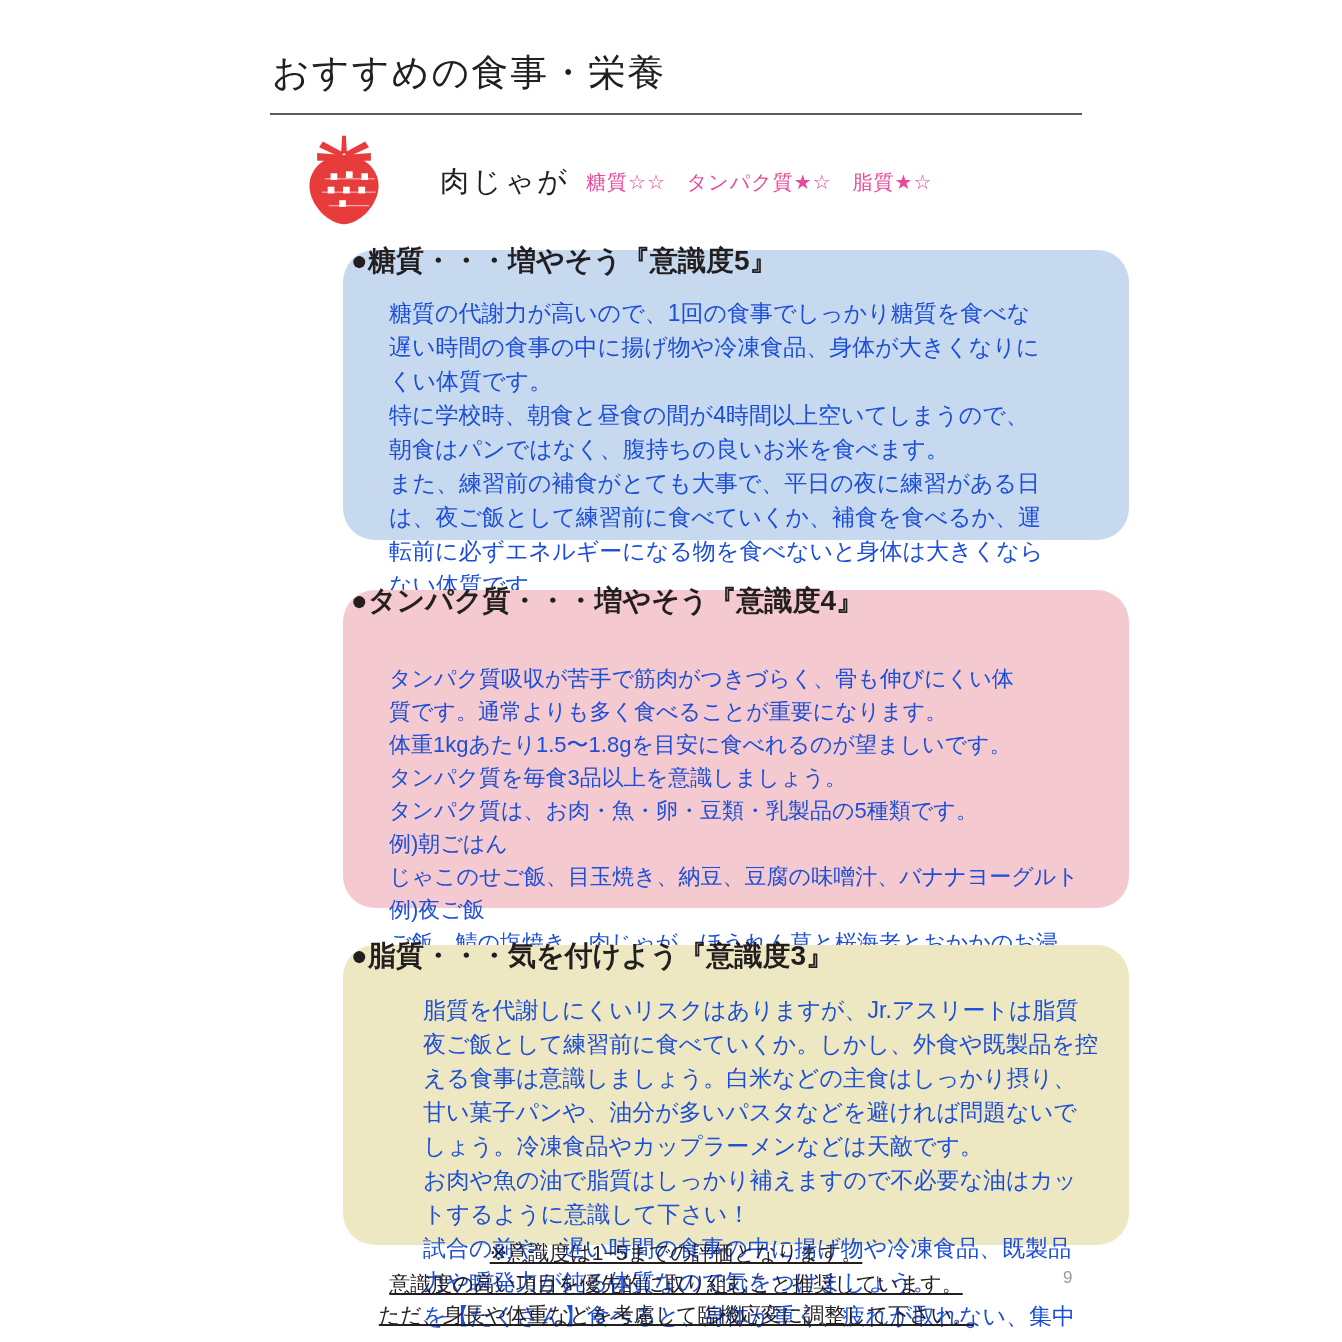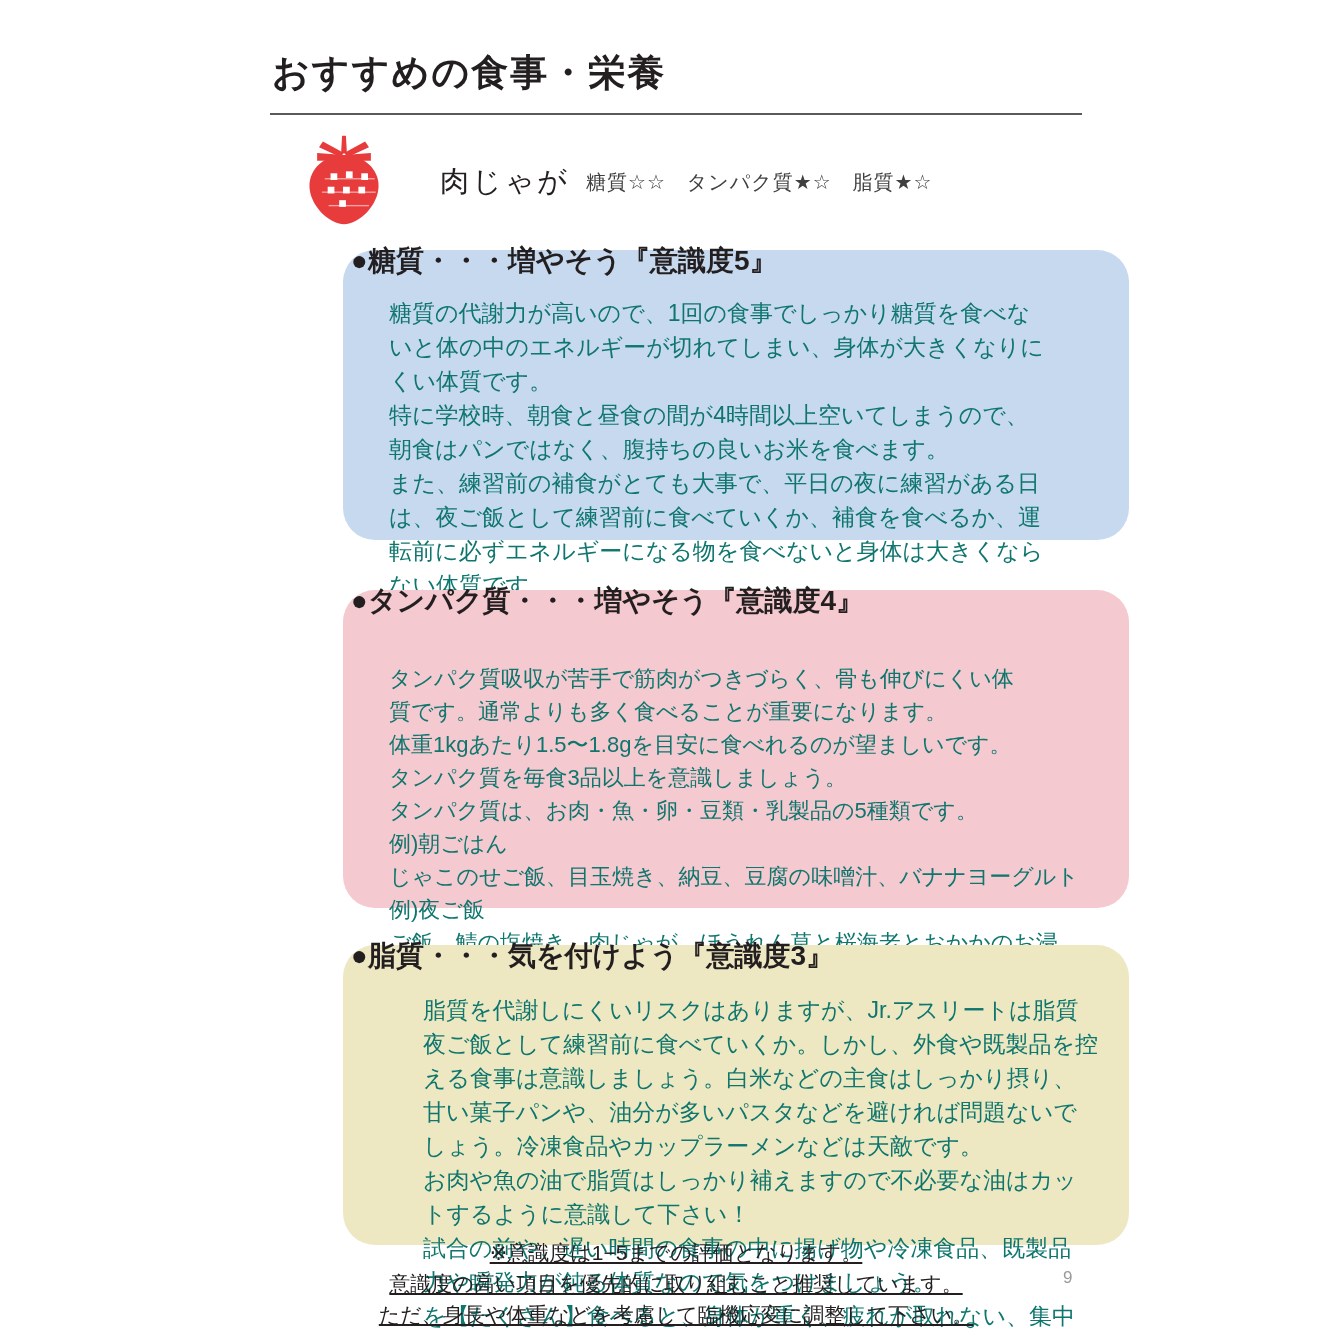--- a/index.html
+++ b/index.html
@@ -24,21 +24,20 @@
 
   
   .page-title {
     position: absolute;
     left: 272px;
     top: 48px;
     font-size: 37px;
     letter-spacing: 2px;
     color: #231f20;
     white-space: nowrap;
-    font-weight: bold;
   }
   .title-rule {
     position: absolute;
     left: 270px;
     top: 113px;
     width: 812px;
     height: 2px;
     background: #5a5a5a;
   }
 
@@ -65,21 +64,21 @@
     letter-spacing: 3px;
     color: #231f20;
     white-space: nowrap;
   }
   .type-stars {
     position: absolute;
     left: 298px;
     top: 41px;
     font-size: 20px;
     letter-spacing: 1px;
-    color: #404040;
+    color: #ec4899;
     white-space: nowrap;
   }
 
   
   .panel {
     position: absolute;
     left: 343px;
     width: 786px;
     border-radius: 32px;
     box-sizing: border-box;
@@ -96,21 +95,21 @@
     z-index: 3;
   }
   .panel-body {
     position: absolute;
     left: 46px;
     right: 26px;
     top: 44px;
     font-size: 23px;
     line-height: 34px;
     letter-spacing: 0px;
-    color: #0f766e;
+    color: #1d4ed8;
   }
   .panel-body p {
     margin: 0;
   }
 
   .panel-carb {
     top: 250px;
     height: 290px;
     background: #c6d9ef;
   }
@@ -186,21 +185,21 @@
       </g>
     </svg>
     <div class="type-name">肉じゃが</div>
     <div class="type-stars">糖質☆☆　タンパク質★☆　脂質★☆</div>
   </div>
 
   <div class="panel panel-carb">
     <div class="panel-heading">●糖質・・・増やそう『意識度5』</div>
     <div class="panel-body">
         <p>糖質の代謝力が高いので、1回の食事でしっかり糖質を食べな</p>
-        <p>いと体の中のエネルギーが切れてしまい、身体が大きくなりに</p>
+        <p>遅い時間の食事の中に揚げ物や冷凍食品、身体が大きくなりに</p>
         <p>くい体質です。</p>
         <p>特に学校時、朝食と昼食の間が4時間以上空いてしまうので、</p>
         <p>朝食はパンではなく、腹持ちの良いお米を食べます。</p>
         <p>また、練習前の補食がとても大事で、平日の夜に練習がある日</p>
         <p>は、夜ご飯として練習前に食べていくか、補食を食べるか、運</p>
         <p>転前に必ずエネルギーになる物を食べないと身体は大きくなら</p>
         <p>ない体質です。</p>
         <p>米、うどん、パンなど炭水化物が欠かせません。</p>
       </div>
   </div>

